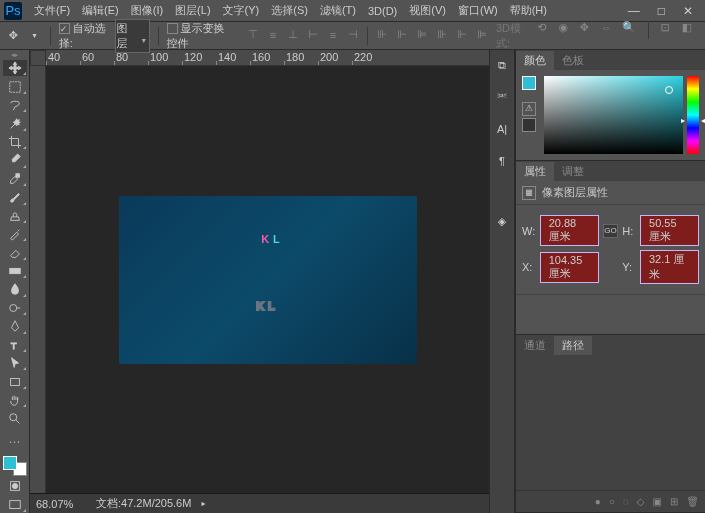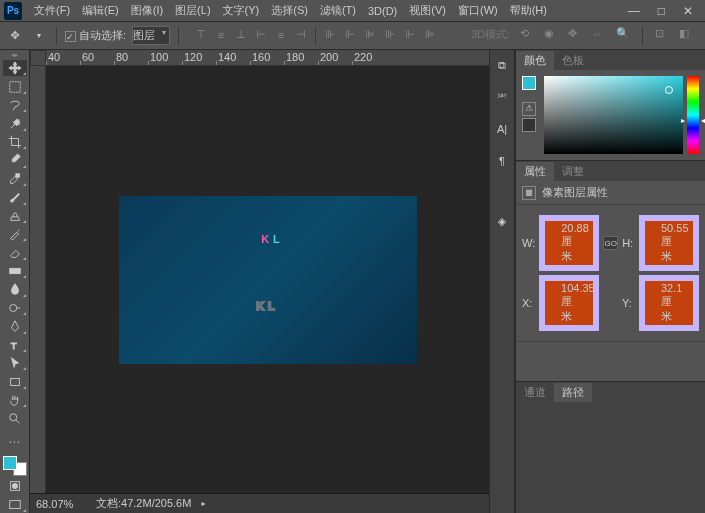--- a/index.html
+++ b/index.html
@@ -1,18 +1,18 @@
 <!DOCTYPE html>
 <html><head>
 <meta charset="utf-8">
 <style>
 *{margin:0;padding:0;box-sizing:border-box;font-family:"Microsoft YaHei",sans-serif;font-size:11px;color:#ccc;user-select:none}
 body{width:705px;height:513px;background:#535353;overflow:hidden;display:flex;flex-direction:column}
 .menubar{height:22px;background:#535353;display:flex;align-items:center;padding:0 4px;border-bottom:1px solid #2a2a2a}
-.ps-logo{width:18px;height:18px;background:#001e36;color:#31a8ff;display:flex;align-items:center;justify-content:center;font-weight:bold;font-size:10px;border-radius:2px;margin-right:6px}
+.ps-logo{width:18px;height:18px;background:#001e36;color:#31a8ff;display:flex;align-items:center;justify-content:center;font-weight:normal;font-size:13px;border-radius:2px;margin-right:6px}
 .menu-item{padding:0 6px;cursor:pointer;color:#ccc}
 .win-controls{margin-left:auto;display:flex;gap:18px;padding-right:8px}
 .win-btn{color:#ccc;cursor:pointer;font-size:12px}
 .options-bar{height:28px;background:#535353;display:flex;align-items:center;padding:0 6px;gap:6px;border-bottom:1px solid #2a2a2a}
 .opt-icon{width:18px;height:18px;display:flex;align-items:center;justify-content:center;color:#ccc}
 .opt-cb{width:11px;height:11px;border:1px solid #888;display:inline-block;vertical-align:middle;margin-right:3px}
 .opt-cb.checked::after{content:"✓";color:#ccc;font-size:9px;position:relative;top:-2px;left:0}
 .opt-select{background:#3a3a3a;border:1px solid #666;padding:1px 14px 1px 0;position:relative;color:#ccc}
 .opt-select::after{content:"▾";position:absolute;right:3px;color:#aaa;font-size:8px}
 .opt-div{width:1px;height:18px;background:#3a3a3a;margin:0 2px}
@@ -56,21 +56,21 @@
 .panel-body{background:#535353;padding:6px}
 .color-picker{display:flex;gap:4px;height:78px}
 .picker-swatches{width:18px;display:flex;flex-direction:column;gap:2px}
 .psw{width:14px;height:14px;border:1px solid #888}
 .gradient-box{flex:1;background:linear-gradient(to bottom,rgba(0,0,0,0) 0%,#000 100%),linear-gradient(to right,#fff 0%,#2dd0e0 100%);position:relative}
 .grad-circle{width:8px;height:8px;border:1px solid #fff;border-radius:50%;position:absolute;top:10px;right:10px}
 .hue-bar{width:12px;background:linear-gradient(to bottom,#f00,#ff0,#0f0,#0ff,#00f,#f0f,#f00)}
 .hue-arrow{position:absolute;font-size:8px;color:#fff}
 .prop-row{display:flex;align-items:center;gap:4px;margin:4px 0}
 .prop-label{color:#ccc;width:14px}
-.prop-input{background:#c2410c;border:6px solid #c4b5fd;padding:1px 16px;width:60px;color:#ccc}
+.prop-input{background:#7f1d1d;border:1px solid #c4b5fd;padding:1px 8px;width:60px;color:#ccc}
 .link-btn{width:16px;height:14px;background:#3a3a3a;border:1px solid #666;display:flex;align-items:center;justify-content:center;font-size:8px}
 .layers-panel{flex:1}
 .layers-body{background:#424242;flex:1;min-height:120px}
 .layers-footer{height:22px;background:#424242;display:flex;align-items:center;justify-content:flex-end;gap:8px;padding:0 6px;border-top:1px solid #333}
 .lf-icon{color:#888;cursor:pointer;font-size:10px}
 .ruler-tick{display:inline-block;width:34px;border-left:1px solid #888;height:4px;position:relative}
 .ruler-tick span{position:absolute;top:-10px;left:1px}
 .prop-header{display:flex;align-items:center;gap:6px;padding:4px 6px;border-bottom:1px solid #424242}
 .prop-icon{width:14px;height:14px;border:1px solid #888;display:flex;align-items:center;justify-content:center;font-size:8px}
 </style>
@@ -97,20 +97,21 @@
   </div>
 </div>
 
 <div class="options-bar">
   <span class="opt-icon">✥</span>
   <span class="opt-icon" style="font-size:8px">▾</span>
   <div class="opt-div"></div>
   <label><span class="opt-cb checked"></span><span>自动选择:</span></label>
   <span class="opt-select">图层</span>
   <div class="opt-div"></div>
+  <label><span class="opt-cb"></span><span>显示变换控件</span></label>
   <div class="align-icons">
     <span class="align-btn">⊤</span>
     <span class="align-btn">≡</span>
     <span class="align-btn">⊥</span>
     <span class="align-btn">⊢</span>
     <span class="align-btn">≡</span>
     <span class="align-btn">⊣</span>
     <div class="opt-div"></div>
     <span class="align-btn">⊪</span>
     <span class="align-btn">⊩</span>

